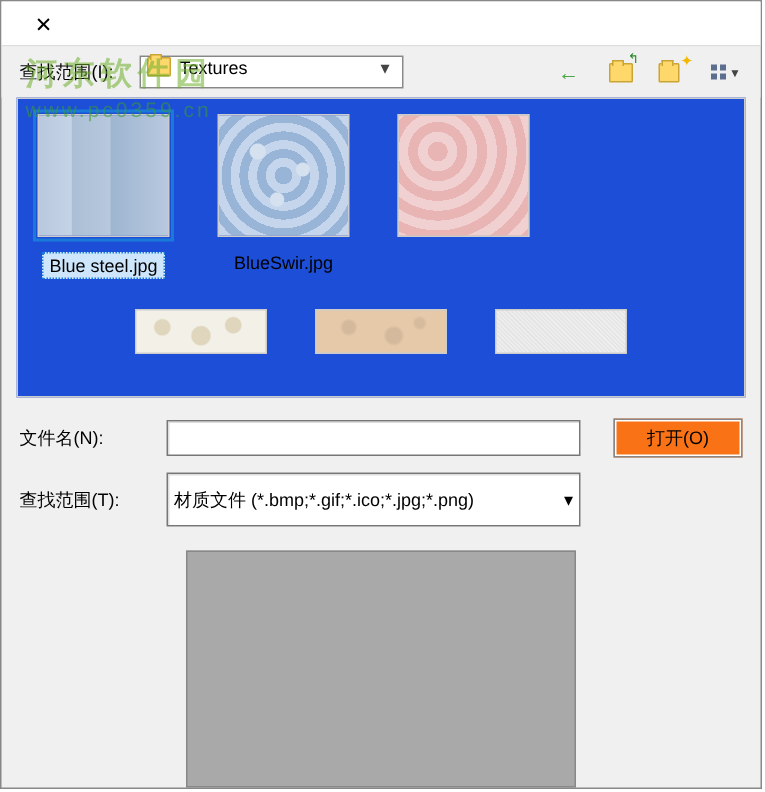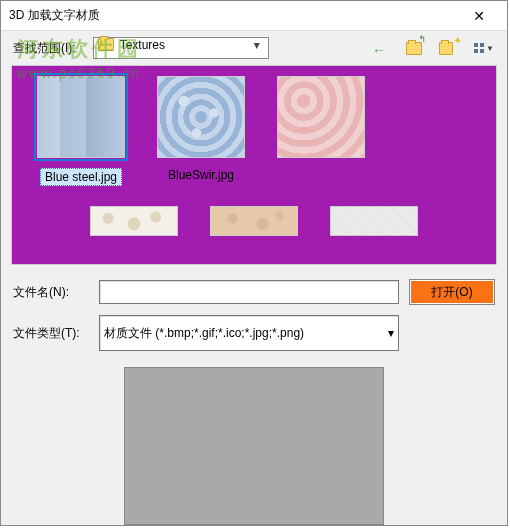--- a/index.html
+++ b/index.html
@@ -17,57 +17,56 @@
 .dir-combo .arrow { width:14px; text-align:center; color:#444; }
 .tb-btn { width:22px; height:22px; display:flex; align-items:center; justify-content:center; border: 1px solid transparent; }
 .arrow-left { color:#4aa84a; font-size:14px; }
 .folder-up { position:relative; }
 .folder-up .folder-icon-sm { margin:0; }
 .folder-up .up-arr { position:absolute; top:-4px; right:-2px; font-size:9px; color:#2b8a2b; }
 .folder-new .spark { position:absolute; top:-3px; right:-3px; color:#f5b800; font-size:10px; }
 .view-grid { display:grid; grid-template-columns: repeat(2,4px); grid-template-rows: repeat(2,4px); gap:2px; }
 .view-grid span { background:#5b6f8f; }
 .view-arr { font-size:8px; color:#444; margin-left:2px; }
-.panel { background:#a21caf; border:1px solid #ccc; margin: 0 10px 6px 10px; height: 200px; overflow:hidden; padding:10px 18px; }
+.panel { background:#1d4ed8; border:1px solid #ccc; margin: 0 10px 6px 10px; height: 200px; overflow:hidden; padding:10px 6px; }
 .thumbs { display:flex; gap:18px; }
 .thumb { width: 102px; display:flex; flex-direction:column; align-items:center; }
 .thumb .img { width:88px; height:82px; border:1px solid #ccc; }
 .img.sel { outline:2px solid #1a7ad9; outline-offset:1px; }
 .thumb .name { margin-top:10px; text-align:center; white-space:nowrap; max-width:102px; overflow:hidden; text-overflow:ellipsis; }
 .name.sel { background:#cde6fb; border:1px dotted #1a7ad9; padding:1px 4px; }
 
 
 .bluesteel { background: linear-gradient(90deg,#b8c8de 0%, #c5d3e6 25%, #aabfd5 26%, #b8c8de 55%, #9eb6d1 56%, #b8c8de 100%); filter: blur(0.3px); }
 .blueswirl { background: radial-gradient(circle at 30% 30%, #d6e1f0 0 6%, transparent 7%), radial-gradient(circle at 65% 45%, #d6e1f0 0 6%, transparent 7%), radial-gradient(circle at 45% 70%, #d6e1f0 0 6%, transparent 7%), repeating-radial-gradient(circle at 50% 50%, #98b4d6 0 10%, #c5d6ec 10% 20%); }
 .bump { background: #bedde6; background-image: radial-gradient(circle at 20% 20%, #e8f3f7 0 6px, transparent 7px), radial-gradient(circle at 55% 30%, #e8f3f7 0 7px, transparent 8px), radial-gradient(circle at 40% 60%, #e8f3f7 0 8px, transparent 9px), radial-gradient(circle at 72% 65%, #e8f3f7 0 6px, transparent 7px), radial-gradient(circle at 28% 80%, #e8f3f7 0 5px, transparent 6px), radial-gradient(circle at 80% 25%, #e8f3f7 0 5px, transparent 6px); }
 .candy { background: repeating-radial-gradient(circle at 30% 30%, #e8b4b4 0 8%, #f0d0d0 8% 16%), #dca7a7; mix-blend-mode:normal; }
 .row2 { margin-top:20px; display:flex; gap:18px; justify-content:center; }
 .row2 .img { width:88px; height:30px; }
 .leopard { background: #f3f0e8; background-image: radial-gradient(circle at 20% 40%, #e0d6be 0 5px, transparent 6px), radial-gradient(circle at 50% 60%, #e0d6be 0 6px, transparent 7px), radial-gradient(circle at 75% 35%, #e0d6be 0 5px, transparent 6px); }
 .sand { background: #e6c9a9; background-image: radial-gradient(circle at 25% 40%, rgba(0,0,0,.08) 0 4px, transparent 6px), radial-gradient(circle at 60% 60%, rgba(0,0,0,.08) 0 5px, transparent 7px), radial-gradient(circle at 80% 30%, rgba(0,0,0,.07) 0 3px, transparent 5px); }
 .noise { background: #eee; background-image: repeating-linear-gradient(45deg, rgba(0,0,0,.04) 0 1px, transparent 1px 2px); }
 
-.form { padding: 8px 12px; display:grid; grid-template-columns: 76px 1fr 86px; gap: 10px 10px; align-items:center; }
+.form { padding: 8px 12px; display:grid; grid-template-columns: 76px 1fr 86px; gap: 10px 22px; align-items:center; }
 .form label { text-align:left; }
 .txtin { height:24px; border:1px solid #777; padding:2px 4px; background:#fff; box-shadow: inset 1px 1px 0 #ddd; width:100%; }
 .combo { display:flex; align-items:center; height:36px; border:1px solid #777; background:#fff; box-shadow: inset 1px 1px 0 #ddd; padding:0 4px; }
 .combo .val { flex:1; }
 .btn { height:26px; border:1px solid #888; background:#f97316; box-shadow: inset 0 0 0 1px #fff; cursor:pointer; text-align:center; line-height:24px; }
 .preview { margin: 8px auto 0; width: 260px; height: 158px; background:#a9a9a9; border:1px solid #888; }
 .watermark { position:absolute; left:16px; top:34px; pointer-events:none; opacity:.55; }
 .wm-main { color:#6fb02c; font-size:21px; font-weight:700; letter-spacing:4px; font-family: "SimHei","Microsoft YaHei"; }
 .wm-sub { color:#3aa028; font-size:14px; margin-top:2px; font-family: Arial; letter-spacing:2px; }
 </style>
 </head>
 <body>
 
 <div class="window">
 
   <div class="titlebar">
-    <span class="title">3D 加载文字材质</span>
     <span class="close">✕</span>
   </div>
 
   <div class="toolbar">
     <span class="label">查找范围(I):</span>
     <div class="dir-combo">
       <span class="folder-icon-sm"></span>
       <span class="val">Textures</span>
       <span class="arrow">▾</span>
     </div>
@@ -119,21 +118,21 @@
           <div class="img noise"></div>
         </div>
       </div>
   </div>
 
   <div class="form">
     <label>文件名(N):</label>
     <input class="txtin" value="" style="">
     <div class="btn">打开(O)</div>
 
-    <label>文件类型(T):</label>
+    <label>查找范围(T):</label>
     <div class="combo">
       <span class="val">材质文件 (*.bmp;*.gif;*.ico;*.jpg;*.png)</span>
       <span>▾</span>
     </div>
   </div>
 
   <div class="preview"></div>
 
   <div class="watermark">
     <div class="wm-main">河东软件园</div>

